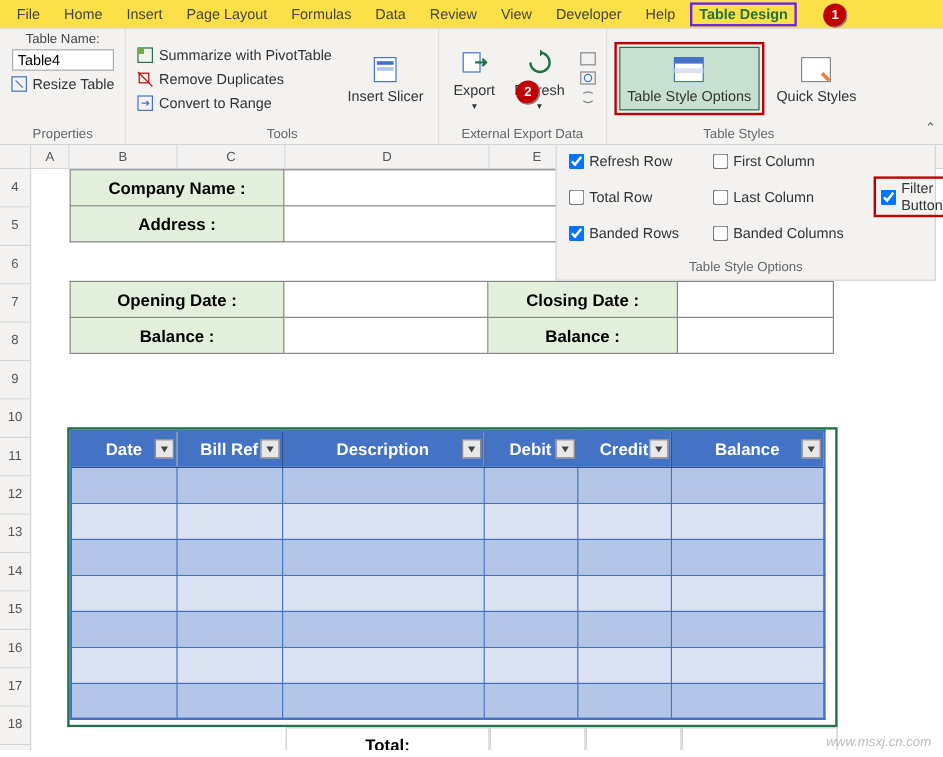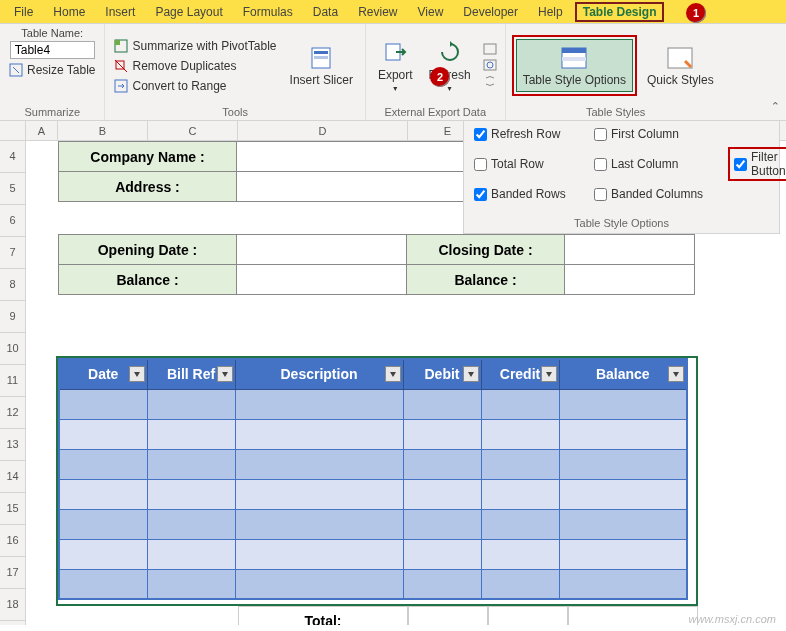--- a/index.html
+++ b/index.html
@@ -2,21 +2,21 @@
 <html><head>
 <meta charset="utf-8">
 <style>
 * { box-sizing: border-box; margin: 0; padding: 0; font-family: 'Segoe UI', Tahoma, sans-serif; }
 body { background: #fff; width: 786px; height: 631px; overflow: hidden; font-size: 12px; position: relative; }
 
 
 .tab-bar { display: flex; align-items: center; height: 24px; border-bottom: 1px solid #d4d4d4; padding-left: 4px; background: #fde047; }
 .tab { padding: 3px 10px; color: #444; cursor: pointer; font-size: 12px; }
 .tab.active { color: #217346; font-weight: 600; }
-.table-design-callout { border: 2px solid #7f1d1d; padding: 1px 6px; margin-left: 2px; position: relative; }
+.table-design-callout { border: 2px solid #6d28d9; padding: 1px 6px; margin-left: 2px; position: relative; }
 .tab.design-tab { color: #217346; }
 
 
 .badge { position: absolute; width: 20px; height: 20px; background: #C00000; border-radius: 50%; color: #fff; display: flex; align-items: center; justify-content: center; font-size: 11px; font-weight: bold; box-shadow: -1px -1px 0 #888 inset; }
 .badge1 { top: 3px; right: 80px; }
 .badge2 { top: 67px; left: 430px; }
 .badge3 { top: 148px; right: 30px; }
 
 
 .ribbon { display: flex; height: 97px; background: #f3f2f1; border-bottom: 1px solid #d4d4d4; }
@@ -104,21 +104,21 @@
       <div class="small-btn">
         <span class="icon">
             <svg width="14" height="14">
               <rect x="1" y="1" width="12" height="12" fill="none" stroke="#4472C4"></rect>
               <path d="M4 4 L10 10" stroke="#4472C4"></path>
             </svg>
           </span>
         <span>Resize Table</span>
       </div>
     </div>
-    <div class="ribbon-group-label">Summarize</div>
+    <div class="ribbon-group-label">Properties</div>
   </div>
 
   <div class="ribbon-group">
     <div class="ribbon-content">
       <div class="tools-col">
         <div class="small-btn">
           <span class="icon">
               <svg width="14" height="14">
                 <rect x="1" y="1" width="12" height="12" fill="none" stroke="#217346"></rect>
                 <rect x="1" y="1" width="5" height="5" fill="#70AD47"></rect>

